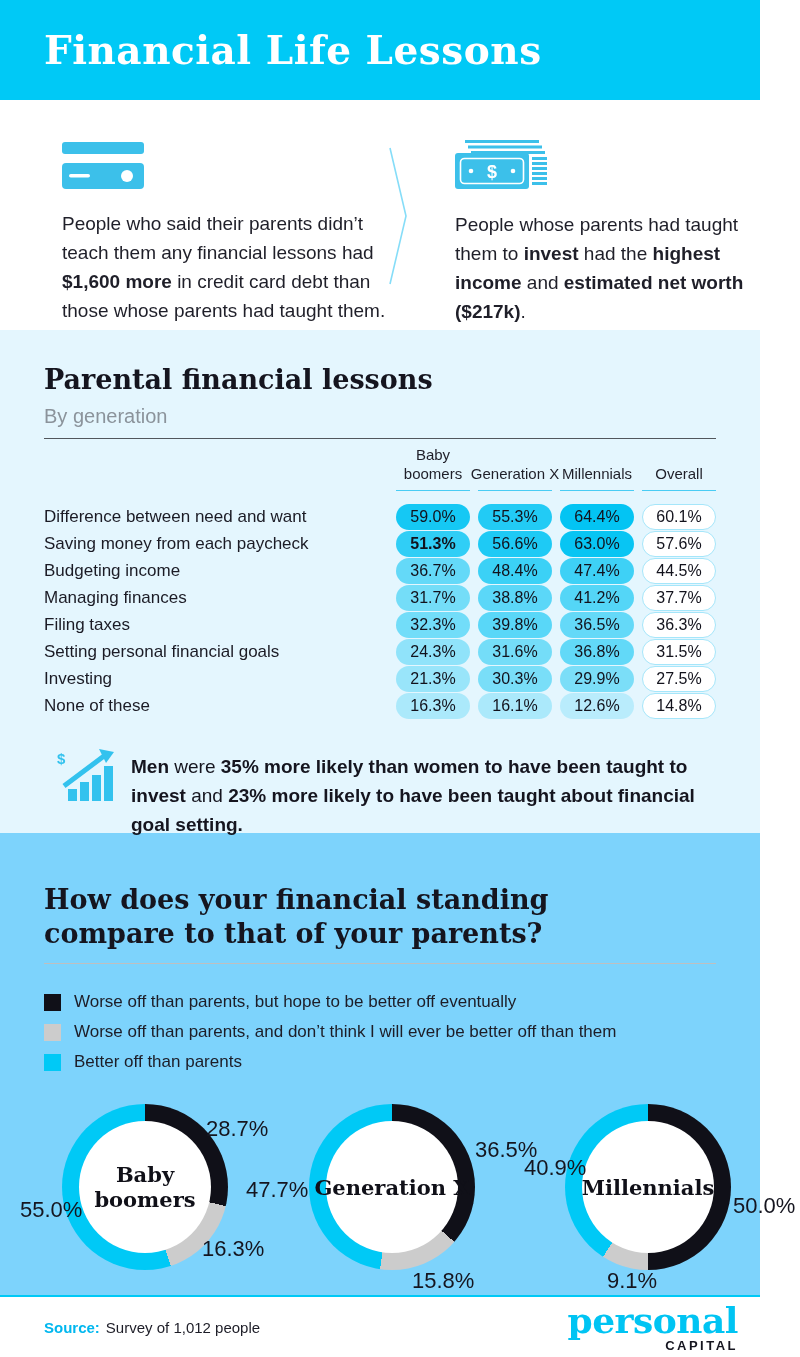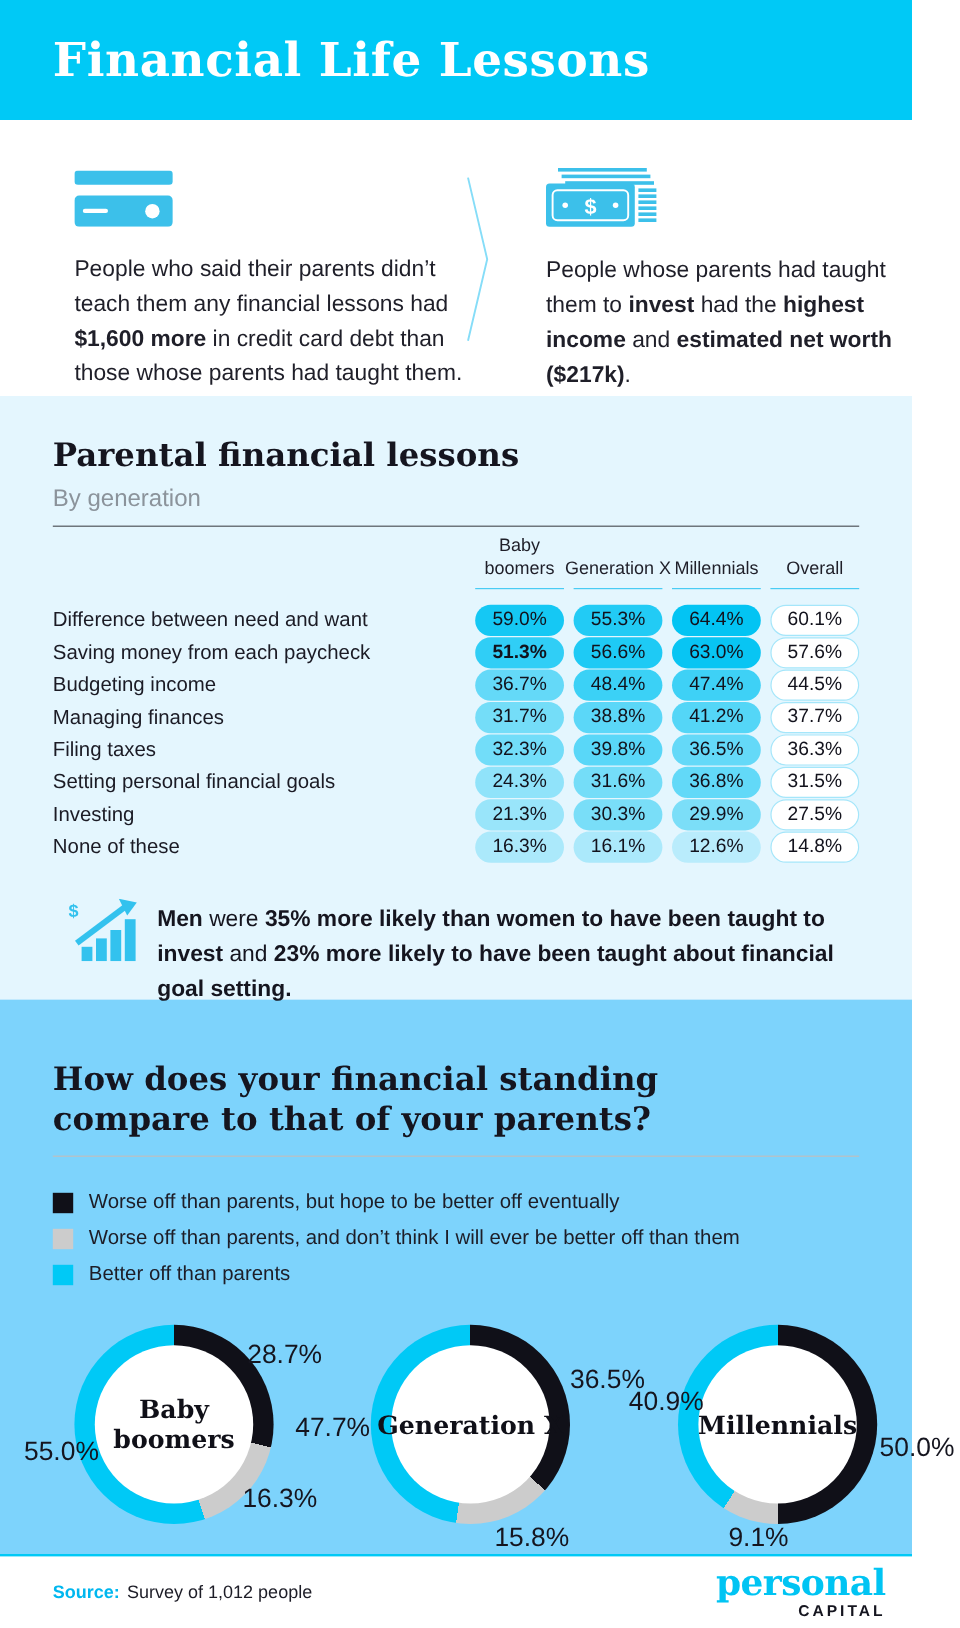--- a/index.html
+++ b/index.html
@@ -59,21 +59,21 @@
   #d1 .s0{left:186px;top:34px;} #d1 .s1{left:182px;top:154px;} #d1 .s2{left:0px;top:115px;}
   #d2 .s0{left:208px;top:55px;} #d2 .s1{left:145px;top:186px;} #d2 .s2{left:-21px;top:95px;}
   #d3 .s0{left:210px;top:111px;} #d3 .s1{left:84px;top:186px;} #d3 .s2{left:1px;top:73px;}
 
   
   .footer{height:62px;border-top:2px solid #00c9f6;box-sizing:border-box;display:flex;align-items:center;
           justify-content:space-between;padding:0 22px 0 44px;}
   .source{font-size:15px;color:#1d1d27;}
   .source .src{color:#00b7ef;font-weight:bold;margin-right:6px;}
   .logo{text-align:right;line-height:1;}
-  .logo-top{display:block;font-family:"DejaVu Serif",serif;font-weight:bold;font-size:30px;color:#00c4f3;letter-spacing:-.5px;}
+  .logo-top{display:block;font-family:"DejaVu Serif",serif;font-weight:bold;font-size:36px;color:#00c4f3;letter-spacing:-.5px;}
   .logo-bottom{display:block;font-size:13px;font-weight:bold;letter-spacing:2.5px;color:#15151f;margin-top:1px;}
 </style>
 </head>
 <body>
 
 <div class="page">
 
   <div class="top-banner">
     <h1>Financial Life Lessons</h1>
   </div>

